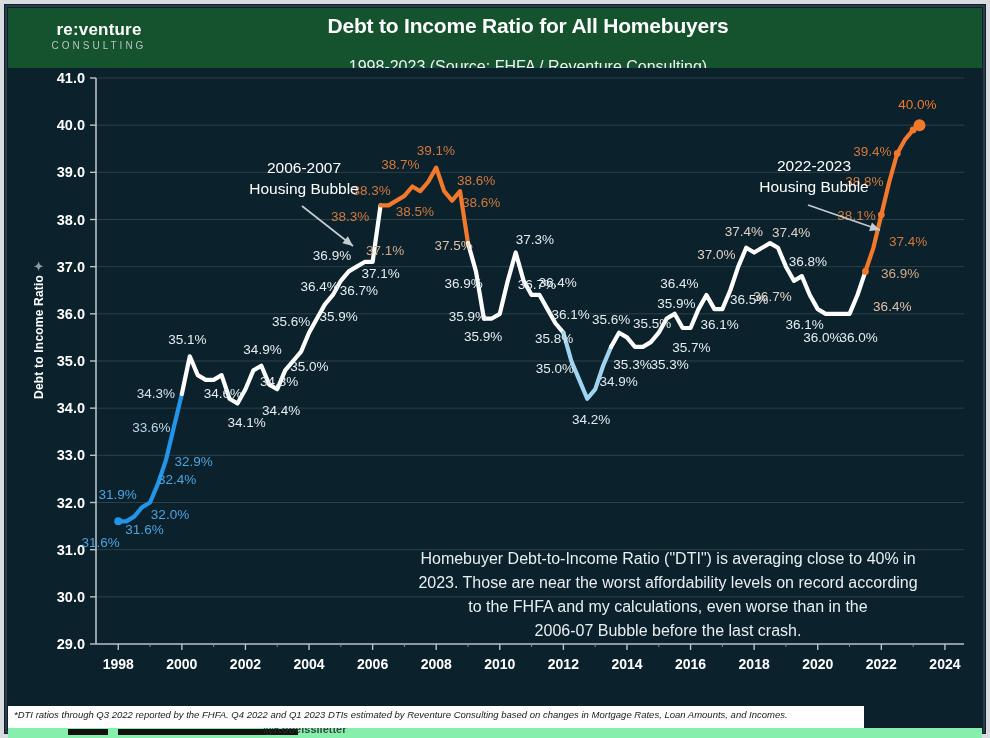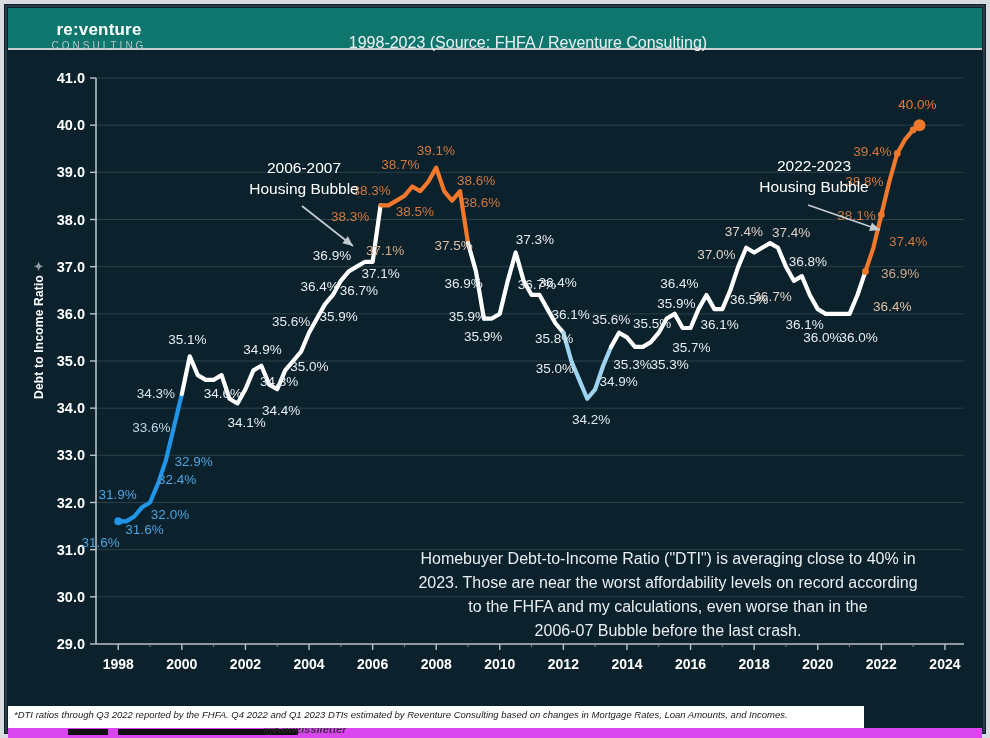--- a/index.html
+++ b/index.html
@@ -12,22 +12,22 @@
   .outer-frame{
     position:absolute;left:0;top:0;width:990px;height:738px;
     border:4px solid #d8dcdf;box-sizing:border-box;background:#0b212c;
   }
   .inner-frame{
     position:absolute;left:5px;top:5px;width:980px;height:728px;
     border:2px solid #2c3b45;box-sizing:border-box;
   }
   
   .header{
-    position:absolute;left:8px;top:8px;width:974px;height:42px;
-    background:#0f766e;
+    position:absolute;left:8px;top:8px;width:974px;height:69px;
+    background:#14532d;
     border-bottom:2px solid #c9ced2;
     box-sizing:border-box;
   }
   .logo{
     position:absolute;left:16px;top:13px;width:150px;text-align:center;
     line-height:1;
   }
   .logo-main{
     font-size:17px;font-weight:bold;color:#ffffff;letter-spacing:.2px;
     font-family:"Liberation Sans",sans-serif;
@@ -79,21 +79,21 @@
   }
   
   .footnote{
     position:absolute;left:8px;top:706px;width:856px;height:24px;
     background:#ffffff;box-sizing:border-box;
     font-size:9.5px;font-style:italic;color:#1a1a1a;
     padding:3px 6px 0 6px;white-space:nowrap;overflow:hidden;
   }
   .bottom-strip{
     position:absolute;left:8px;top:728px;width:974px;height:10px;
-    overflow:hidden;background:#d946ef;font-style:italic;
+    overflow:hidden;background:#86efac;
   }
   .strip-ghost{
     position:absolute;left:255px;top:-5px;font-size:11px;font-weight:bold;
     color:#2a2a2a;white-space:nowrap;opacity:.85;
   }
   .strip-bar{
     position:absolute;top:1px;height:6px;background:#111;
   }
 </style>
 </head>
@@ -102,20 +102,21 @@
 <div id="root">
   <div class="outer-frame"></div>
   <div class="inner-frame"></div>
 
   <div class="header">
     <div class="logo">
       <div class="logo-main">re:venture</div>
       <div class="logo-sub">CONSULTING</div>
     </div>
     <div class="title-wrap">
+      <div class="chart-title">Debt to Income Ratio for All Homebuyers</div>
       <div class="chart-subtitle">1998-2023 (Source: FHFA / Reventure Consulting)</div>
     </div>
   </div>
 
   <div class="plot-area">
     <div class="ylabel">
       <span>Debt to Income Ratio</span>
       <span class="pin">✦</span>
     </div>
     <svg class="canvas" id="chart-svg" width="974" height="634">

